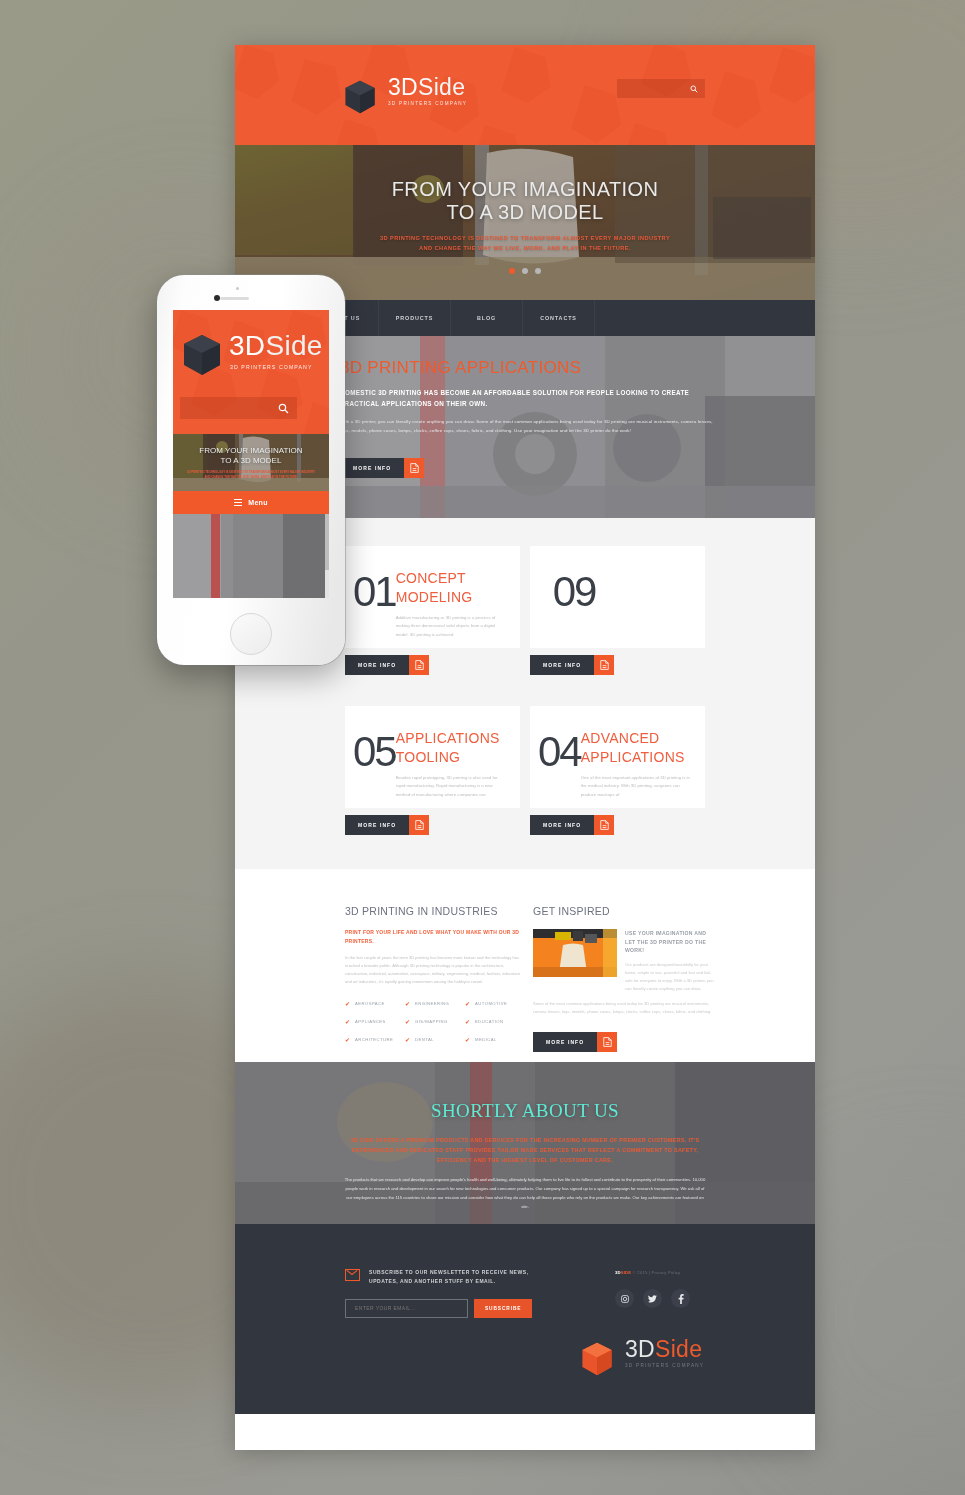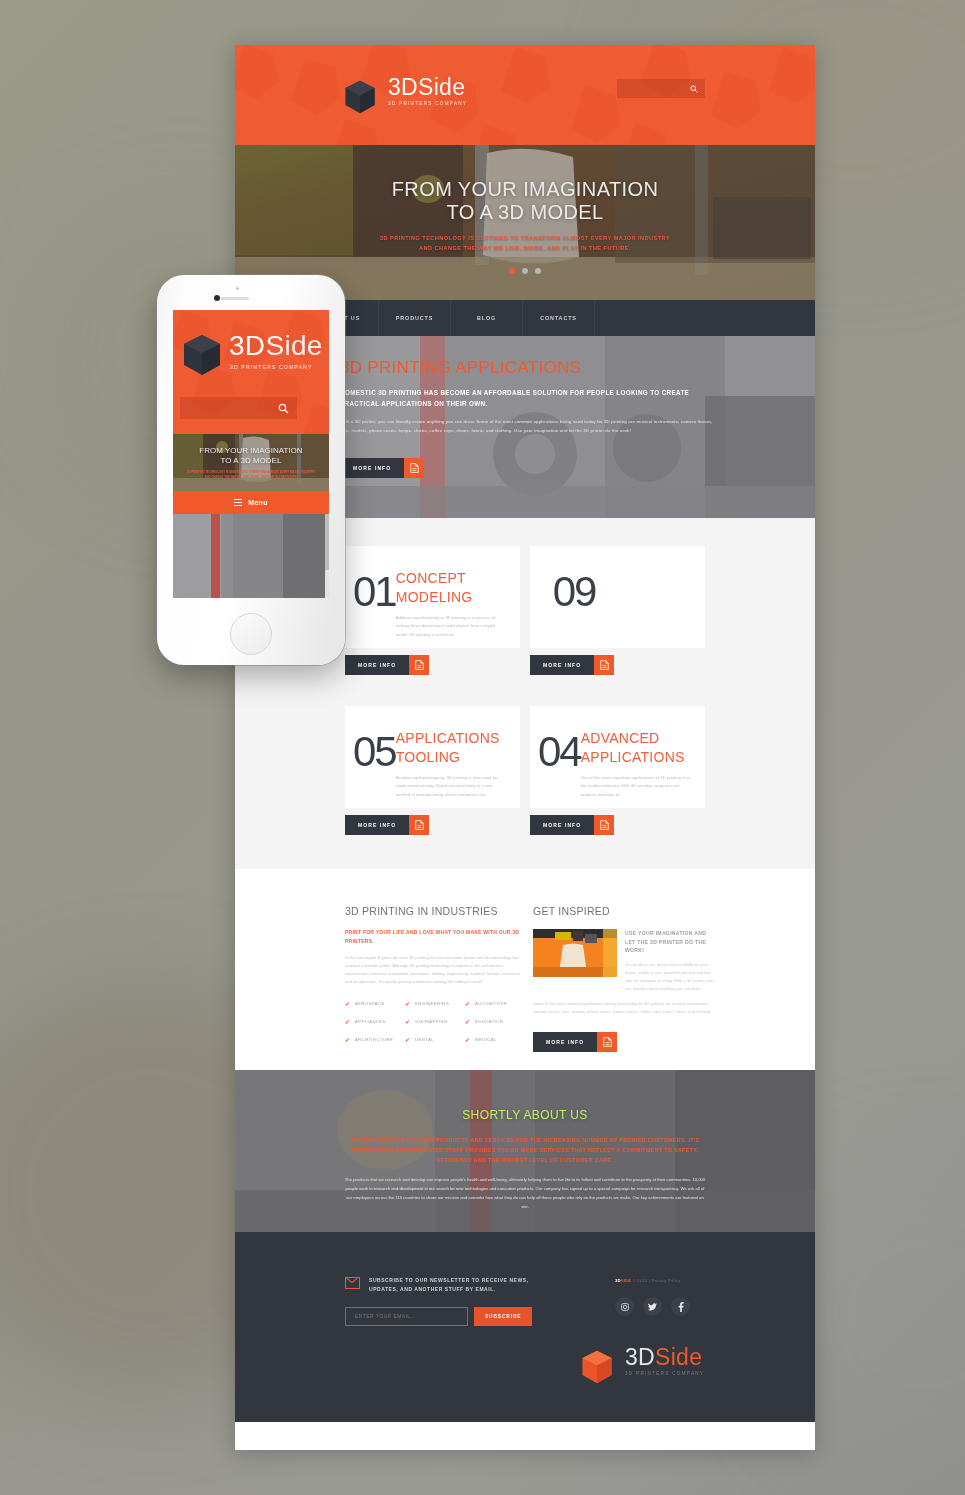--- a/index.html
+++ b/index.html
@@ -72,42 +72,42 @@
   .card{width:175px;}
   .card-body{background:#fff;height:102px;display:flex;padding:14px 12px 0 8px;}
   .card-num{font-size:42px;font-weight:200;color:#3a3f48;line-height:.95;letter-spacing:-2px;width:72px;
             padding-top:12px;text-align:center;}
   .card-tx{padding-top:9px;}
   .card-h{color:#ef5e3d;font-size:14px;line-height:1.35;letter-spacing:.25px;}
   .card-p{margin-top:7px;color:#b9bbbe;font-size:4.3px;line-height:1.95;}
   .card-btns{display:flex;margin-top:7px;}
 
   
-  .white-sec{background:#fff;padding:36px 0 16px 110px;display:flex;}
+  .white-sec{background:#fff;padding:36px 0 8px 110px;display:flex;}
   .col-a{width:182px;}
   .col-b{width:185px;margin-left:6px;}
   .sec-h{color:#6c7280;font-size:10.5px;font-weight:300;letter-spacing:.25px;}
   .sec-lead{margin-top:11px;color:#f2603a;font-size:5px;line-height:1.75;letter-spacing:.25px;font-weight:600;}
   .sec-p{margin-top:8px;color:#bfc1c4;font-size:4.1px;line-height:2.0;}
   .chk-grid{margin-top:14px;display:flex;flex-wrap:wrap;}
   .chk{width:60px;display:flex;align-items:center;margin-bottom:11px;}
   .chk i{color:#f1592a;font-size:6px;font-style:normal;margin-right:5px;}
   .chk span{color:#9aa0a8;font-size:4.2px;letter-spacing:.45px;}
   .insp-row{margin-top:12px;display:flex;gap:8px;}
   .insp-img{width:84px;height:48px;flex:none;position:relative;overflow:hidden;}
   .insp-h{color:#9aa0a8;font-size:5.1px;line-height:1.7;letter-spacing:.3px;font-weight:600;}
   .insp-p{margin-top:6px;color:#c6c8cb;font-size:4.1px;line-height:1.95;}
   .insp-p2{margin-top:7px;color:#c6c8cb;font-size:4.1px;line-height:2.0;}
 
   
   .about{position:relative;height:162px;overflow:hidden;background:#5b5b5e;}
   .about-photo{position:absolute;inset:0;}
   .about-veil{position:absolute;inset:0;background:rgba(100,100,104,.52);}
   .about-in{position:relative;padding:38px 108px 0;text-align:center;}
-  .about-h{color:#bef264;font-size:12px;font-weight:300;letter-spacing:.4px;text-shadow:0 1px 4px rgba(0,0,0,.3);}
+  .about-h{color:#5eead4;font-size:19px;font-weight:300;letter-spacing:.4px;text-shadow:0 1px 4px rgba(0,0,0,.3);font-family:Liberation Serif, serif;}
   .about-lead{margin-top:13px;color:#ec5a33;font-size:5.4px;line-height:1.85;letter-spacing:.3px;font-weight:600;}
   .about-p{margin-top:11px;color:#e3e4e5;font-size:4.2px;line-height:2.1;}
 
   
   .footer{background:#32363f;height:190px;position:relative;}
   .f-in{display:flex;padding:44px 0 0 110px;}
   .f-left{width:210px;}
   .sub-row{display:flex;align-items:flex-start;}
   .mail-ico{width:15px;height:12px;border:1.4px solid #f1592a;margin-right:9px;flex:none;position:relative;margin-top:1px;}
   .sub-txt{color:#cfd1d4;font-size:5px;line-height:1.75;letter-spacing:.55px;font-weight:600;}

